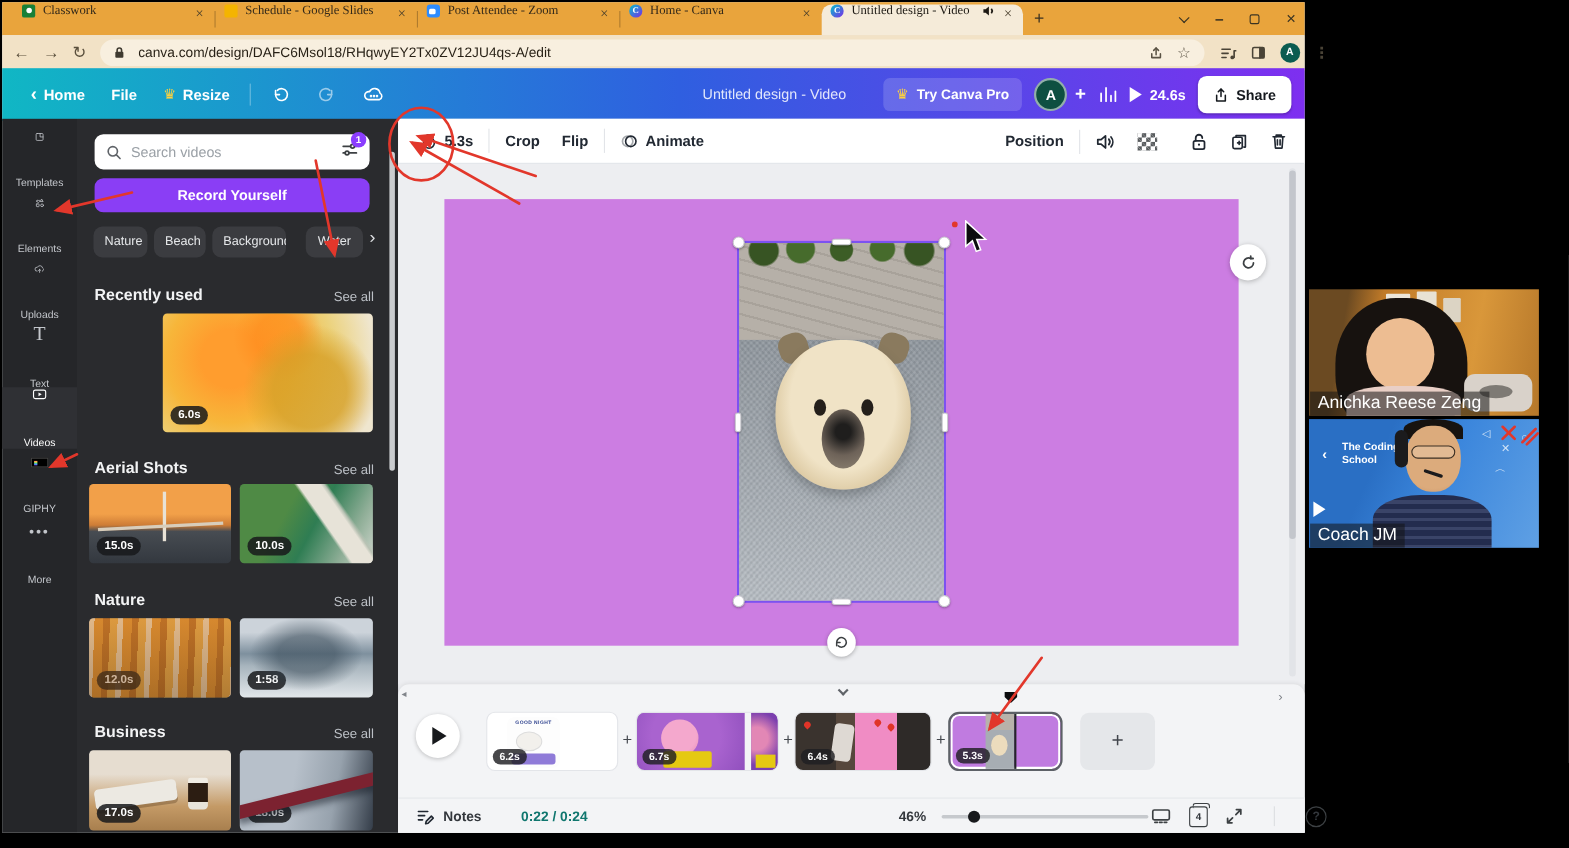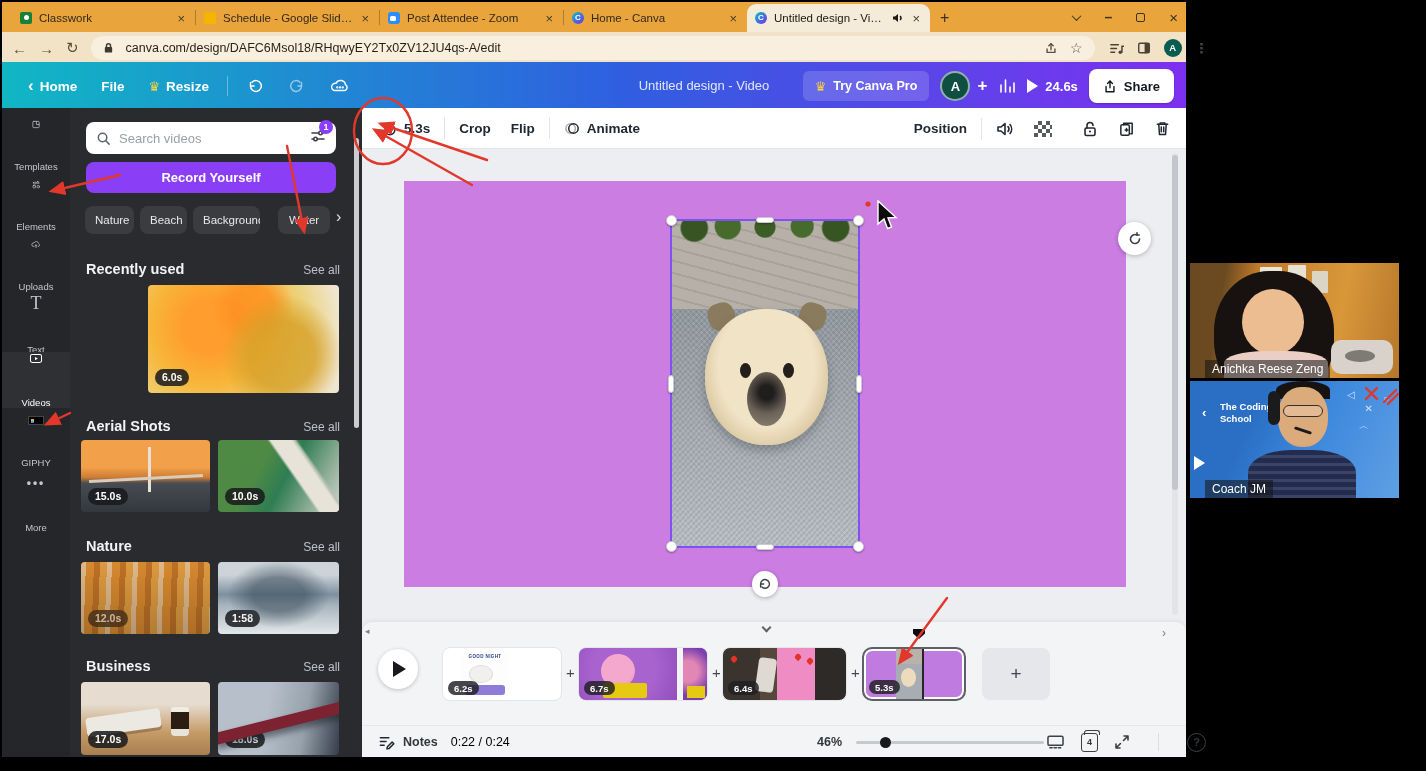--- a/index.html
+++ b/index.html
@@ -4,21 +4,21 @@
 <style>
   * { margin:0; padding:0; box-sizing:border-box; }
   html,body { background:#000; }
   body { font-family:"Liberation Sans","DejaVu Sans",sans-serif; }
   #screen { position:relative; width:1426px; height:771px; background:#000; overflow:hidden; }
   .abs { position:absolute; }
 
   
   #browser { left:2px; top:2px; width:1184px; height:755px; background:#edeef1; }
   #tabbar { left:0; top:0; width:1184px; height:30px; background:#e9a43c; display:flex; align-items:flex-end; padding-left:10px; }
-  .tab { width:183px; height:28px; display:flex; align-items:center; gap:7px; padding:0 8px; font-size:11.5px; color:#33291a; position:relative; }
+  .tab { width:183px; height:28px; display:flex; gap:7px; padding:0 8px; font-size:11.5px; color:#33291a; position:relative;font-family:Liberation Serif, serif; }
   .tab.active { background:#f5ebd9; border-radius:9px 9px 0 0; color:#1d1913; }
   .tab .title { flex:1; white-space:nowrap; overflow:hidden; text-overflow:ellipsis; }
   .tab .close { font-size:13px; color:#463c2a; padding:0 2px; }
   .tab-sep { width:1px; height:15px; background:rgba(70,50,20,.35); margin-bottom:7px; }
   .fav { width:12px; height:12px; flex:0 0 auto; border-radius:2px; position:relative; }
   .fav-classwork { background:#188038; }
   .fav-classwork:after { content:""; position:absolute; left:3.5px; top:3px; width:5px; height:5px; border-radius:50%; background:#fff; }
   .fav-slides { background:#f4b400; }
   .fav-zoom { background:#2d8cff; border-radius:3px; }
   .fav-zoom:after { content:""; position:absolute; left:2px; top:3.5px; width:5.5px; height:5px; border-radius:1.5px; background:#fff; }
@@ -175,21 +175,21 @@
 
   
   .webcam { overflow:hidden; }
   #cam1 { left:1190px; top:263px; width:209px; height:115px; background:linear-gradient(100deg,#6b4a22 0 16%, #c07a28 30%, #d9973a 70%, #b5772a 100%); }
   #cam1 .poster { position:absolute; border-radius:1px; }
   #cam1 .hair { position:absolute; left:24px; top:8px; width:120px; height:130px; border-radius:46%; background:#17120f; }
   #cam1 .face { position:absolute; left:52px; top:26px; width:62px; height:66px; border-radius:50%; background:radial-gradient(circle at 50% 45%, #edbd92 0 70%, #d9a378 100%); }
   #cam1 .shirt { position:absolute; left:34px; top:88px; width:104px; height:30px; border-radius:40% 40% 0 0; background:#e9cfc6; }
   #cam1 .tub { position:absolute; right:6px; bottom:4px; width:62px; height:34px; border-radius:10px; background:#d9d2ca; }
   #cam1 .tub:after { content:""; position:absolute; left:14px; top:10px; width:30px; height:12px; border-radius:50%; background:#7e7a74; }
-  .camlabel { position:absolute; left:15px; bottom:0; background:rgba(20,20,20,.55); color:#fff; font-size:12px; padding:2px 7px; z-index:4;margin-top:25px; }
+  .camlabel { position:absolute; left:1px; bottom:0; background:rgba(20,20,20,.55); color:#fff; font-size:16px; padding:2px 7px; z-index:4;margin-top:25px; }
   #cam2 { left:1190px; top:381px; width:209px; height:117px; background:linear-gradient(115deg,#2a6fc4 0 30%, #3b86dc 55%, #5fa0e4 100%); }
   #cam2 .logo { position:absolute; left:30px; top:20px; width:62px; font-size:9.5px; font-weight:bold; color:#fff; line-height:1.25; }
   #cam2 .logomark { position:absolute; left:12px; top:24px; color:#fff; font-size:13px; font-weight:bold; }
   #cam2 .body { position:absolute; left:58px; bottom:-8px; width:108px; height:56px; border-radius:40% 40% 0 0; background:repeating-linear-gradient(180deg,#232c4e 0 5px,#3a4468 5px 8px); }
   #cam2 .head { position:absolute; left:88px; top:6px; width:50px; height:60px; border-radius:46%; background:radial-gradient(circle at 50% 45%, #dcab7c 0 72%, #c69468 100%); }
   #cam2 .hairtop { position:absolute; left:86px; top:0px; width:54px; height:18px; border-radius:50% 50% 0 0; background:#171310; }
   #cam2 .glasses { position:absolute; left:93px; top:24px; width:40px; height:12px; border:1.5px solid #3a2e22; border-radius:6px; background:rgba(255,255,255,.18); }
   #cam2 .headset { position:absolute; left:78px; top:10px; width:12px; height:34px; border-radius:6px; background:#1b1b1d; }
   #cam2 .mic { position:absolute; left:104px; top:48px; width:18px; height:3px; background:#1b1b1d; border-radius:2px; transform:rotate(18deg); }
   #cam2 .doodle { position:absolute; color:rgba(255,255,255,.75); font-size:10px; }
@@ -603,21 +603,21 @@
       </div>
 
       <div id="statusbar">
         <div class="tbtn" style="padding:0 6px;gap:8px;">
           <svg class="lineico" width="17" height="16" viewBox="0 0 18 17" stroke-width="1.5">
               <path d="M2.5 4h9M2.5 8h6M2.5 12h4"></path>
               <path d="M10 13.5l5-5 1.8 1.8-5 5-2.3.5z"></path>
             </svg>
           <span class="txt">Notes</span>
         </div>
-        <span class="txt" style="margin-left:7px;font-weight:normal;color:#000000;">0:22 / 0:24</span>
+        <span class="txt" style="margin-left:30px;font-weight:bold;color:#0f766e;">0:22 / 0:24</span>
         <div id="zoomwrap">
           <span class="txt">46%</span>
           <div id="zoomtrack">
             <div id="zoomthumb"></div>
           </div>
         </div>
         <div style="position:absolute;left:684px;top:0;height:32px;display:flex;align-items:center;gap:16px;">
           <span class="sb-ico">
             <svg class="lineico" width="19" height="16" viewBox="0 0 20 17" stroke-width="1.6">
                 <rect x="2" y="2.5" width="16" height="9.5" rx="1.5"></rect>

